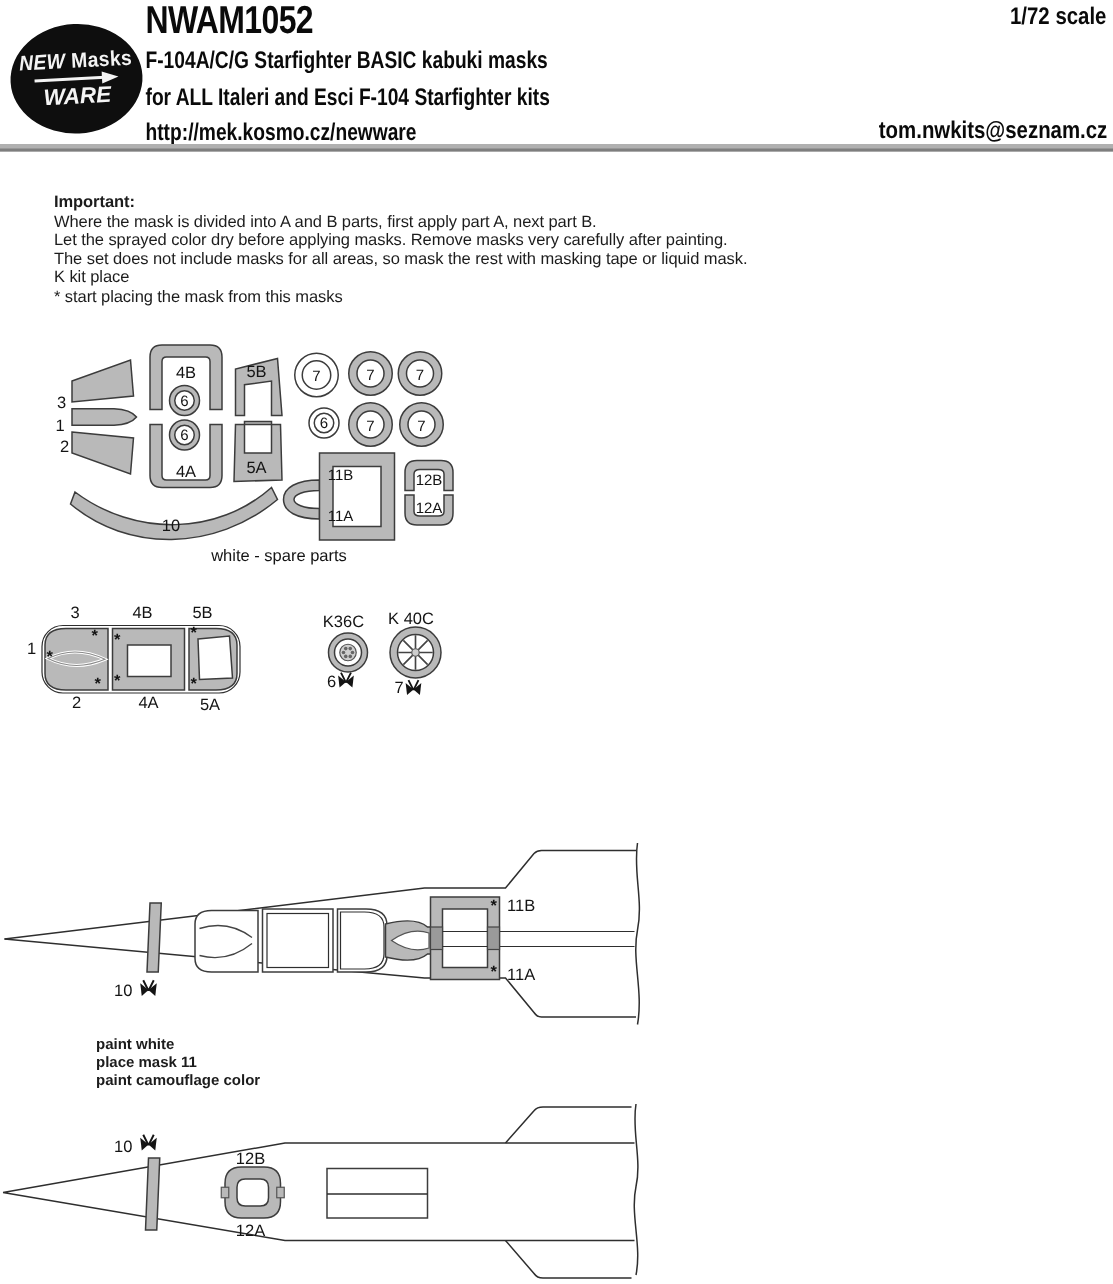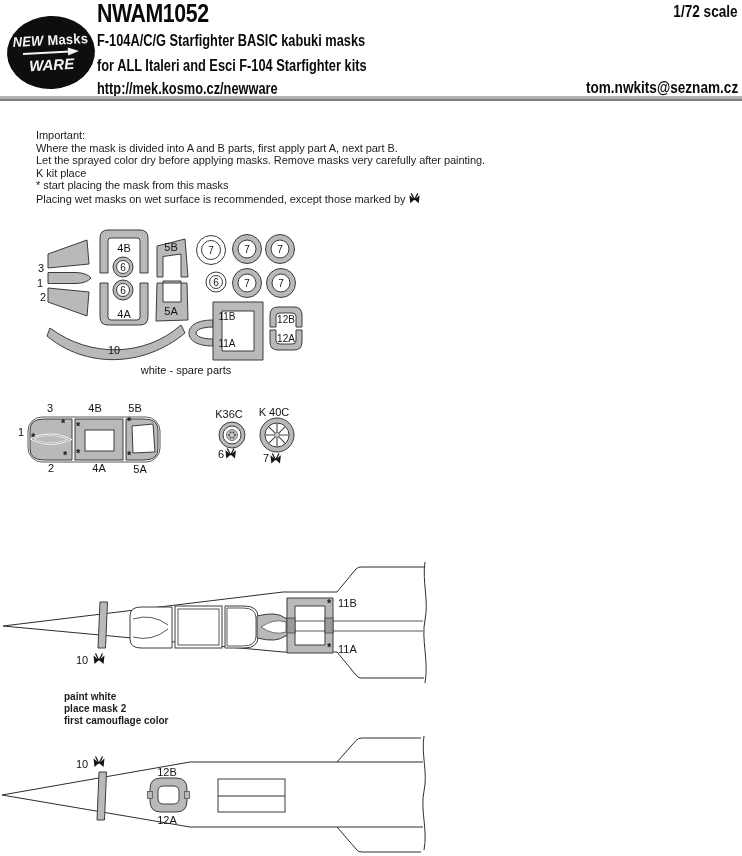--- a/index.html
+++ b/index.html
@@ -16,21 +16,21 @@
   .scale { right:4px; top:3px; font-size:16px; }
   .email { right:4px; top:79px; font-size:16px; }
   .divider { left:0; top:96px; width:742px; height:5px; background:#b0b0b0; border-bottom:2px solid #7e7e7e; }
   .logo { left:7px; top:16px; width:88px; height:73px; background:#0e0e0e; border-radius:50%;
           display:flex; flex-direction:column; align-items:center; justify-content:center;
           transform:rotate(-3deg); color:#f4f4f4; }
   .logo .l1 { font-size:14px; font-weight:bold; letter-spacing:0.3px; transform:scaleX(0.92); white-space:nowrap; }
   .logo .l1 .new { font-style:italic; }
   .logo .ware { font-size:15px; font-weight:bold; font-style:italic; margin-top:-1px; }
   .important { left:36px; top:129px; font-size:11px; line-height:12.5px; letter-spacing:-0.05px; color:#1c1c1c; white-space:nowrap; }
-  .important .head { font-weight:normal; }
+  .important .head { font-weight:bold; }
   .steps { left:64px; top:691px; font-size:10px; line-height:12px; color:#1c1c1c;font-weight:bold; }
   .wet-inline { vertical-align:-2px; margin-left:3px; }
   svg.diagram { position:absolute; }
   svg text { font-family:"Liberation Sans",sans-serif; fill:#141414; font-size:11px; }
   .gray { fill:#b9b9b9; stroke:#3c3c3c; stroke-width:1; }
   .wfill { fill:#ffffff; stroke:#3c3c3c; stroke-width:1; }
   .oln { fill:none; stroke:#2e2e2e; stroke-width:1; }
   .thin { stroke-width:0.8; }
   .num { font-size:10px; text-anchor:middle; }
   .mid { text-anchor:middle; }
@@ -53,27 +53,23 @@
 <div class="abs hdr condL tl2">for ALL Italeri and Esci F-104 Starfighter kits</div>
 <div class="abs hdr condL web">http://mek.kosmo.cz/newware</div>
 <div class="abs hdr condR scale">1/72 scale</div>
 <div class="abs hdr condR email">tom.nwkits@seznam.cz</div>
 <div class="abs divider"></div>
 
 <div class="abs important">
   <div class="head">Important:</div>
   <div>Where the mask is divided into A and B parts, first apply part A, next part B.</div>
   <div>Let the sprayed color dry before applying masks. Remove masks very carefully after painting.</div>
+  <div>The set does not include masks for all areas, so mask the rest with masking tape or liquid mask.</div>
   <div>K kit place</div>
   <div>* start placing the mask from this masks</div>
-  <div><span>Placing wet masks on wet surface is recommended, except those marked by</span><svg class="wet-inline" width="13" height="13" viewBox="0 0 14 14">
-        <path d="M7,8 L1.5,3.5 L2.5,12 Z" fill="#141414"></path>
-        <path d="M7,8 L12.5,3.5 L11.5,12 Z" fill="#141414"></path>
-        <path d="M7,8.5 L3.5,1.5 M7,8.5 L10.5,1.5" stroke="#141414" stroke-width="1.3" fill="none"></path>
-      </svg></div>
 </div>
 
 <svg class="diagram" style="left:30px; top:225px;" width="285" height="155" viewBox="0 0 285 155">
   <path class="gray" d="M18,29 L57,15 L59,39 L18,43 Z"></path>
   <path class="gray" d="M18,47.5 L46,47.5 Q57,48 61,53 Q57,58 46,58.5 L18,58.5 Z"></path>
   <path class="gray" d="M18,63 L59,67 L57,91 L18,77 Z"></path>
   <text x="8" y="47">3</text>
   <text x="7" y="62">1</text>
   <text x="10" y="76">2</text>
 
@@ -229,22 +225,22 @@
   <text x="76" y="114">10</text>
   <g transform="translate(92,102)">
     <path d="M7,8 L1.5,3.5 L2.5,12 Z" fill="#141414"></path>
       <path d="M7,8 L12.5,3.5 L11.5,12 Z" fill="#141414"></path>
     <path d="M7,8.5 L3.5,1.5 M7,8.5 L10.5,1.5" stroke="#141414" stroke-width="1.3" fill="none"></path>
   </g>
 </svg>
 
 <div class="abs steps">
   <div>paint white</div>
-  <div>place mask 2</div>
-  <div>first camouflage color</div>
+  <div>place mask 11</div>
+  <div>paint camouflage color</div>
 </div>
 
 <svg class="diagram" style="left:0px; top:728px;" width="440" height="128" viewBox="0 0 440 128">
   <path class="oln" d="M2,67 L190,34 L423,34 M2,67 L190,99 L423,99"></path>
   <path class="oln" d="M337,34 L356,12.5 Q358,10 362,10 L421,10 M337,99 L356,121 Q358,124 362,124 L421,124"></path>
   <path class="oln" d="M424,8 C421,26 428,45 424,63 C420,82 428,102 424,122"></path>
   <path class="gray" d="M99,44 L106.5,44 L104.5,92 L97,92 Z"></path>
   <text x="76" y="40">10</text>
   <g transform="translate(92,27)">
     <path d="M7,8 L1.5,3.5 L2.5,12 Z" fill="#141414"></path>

